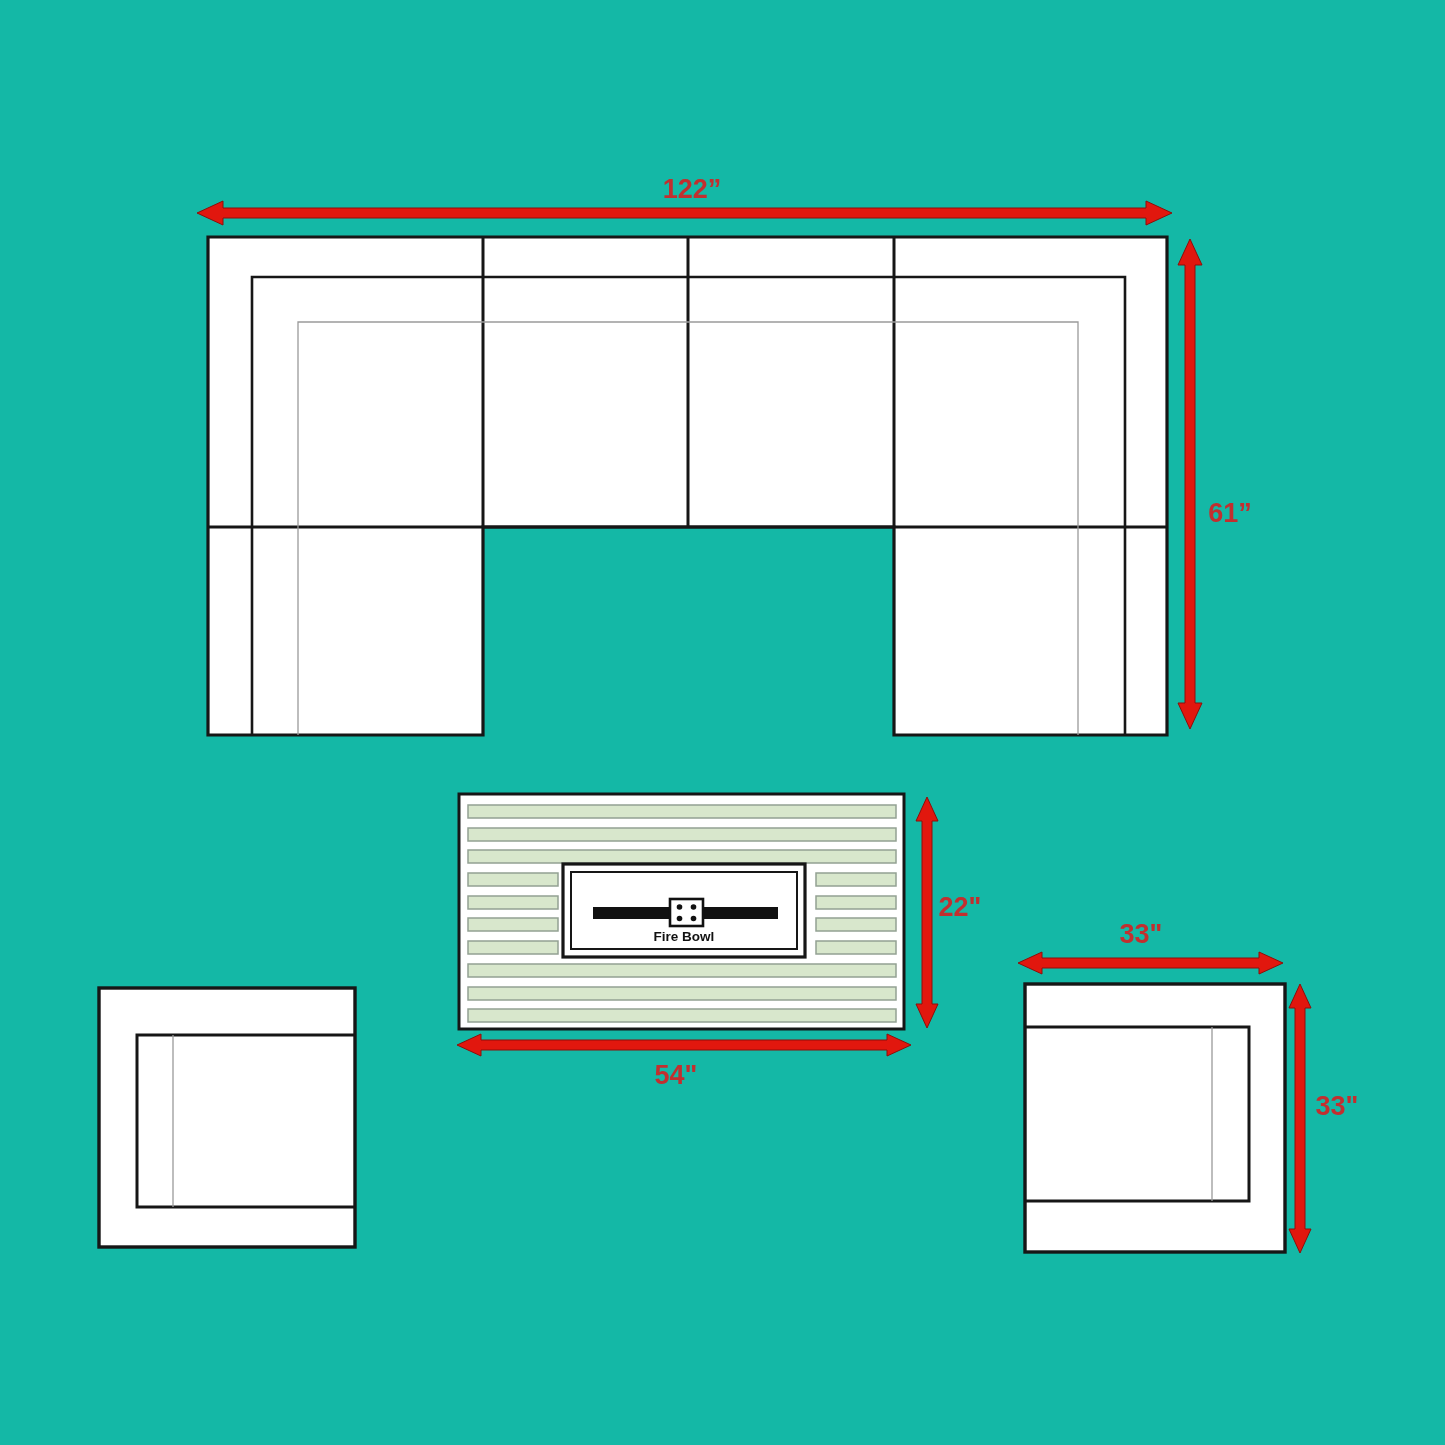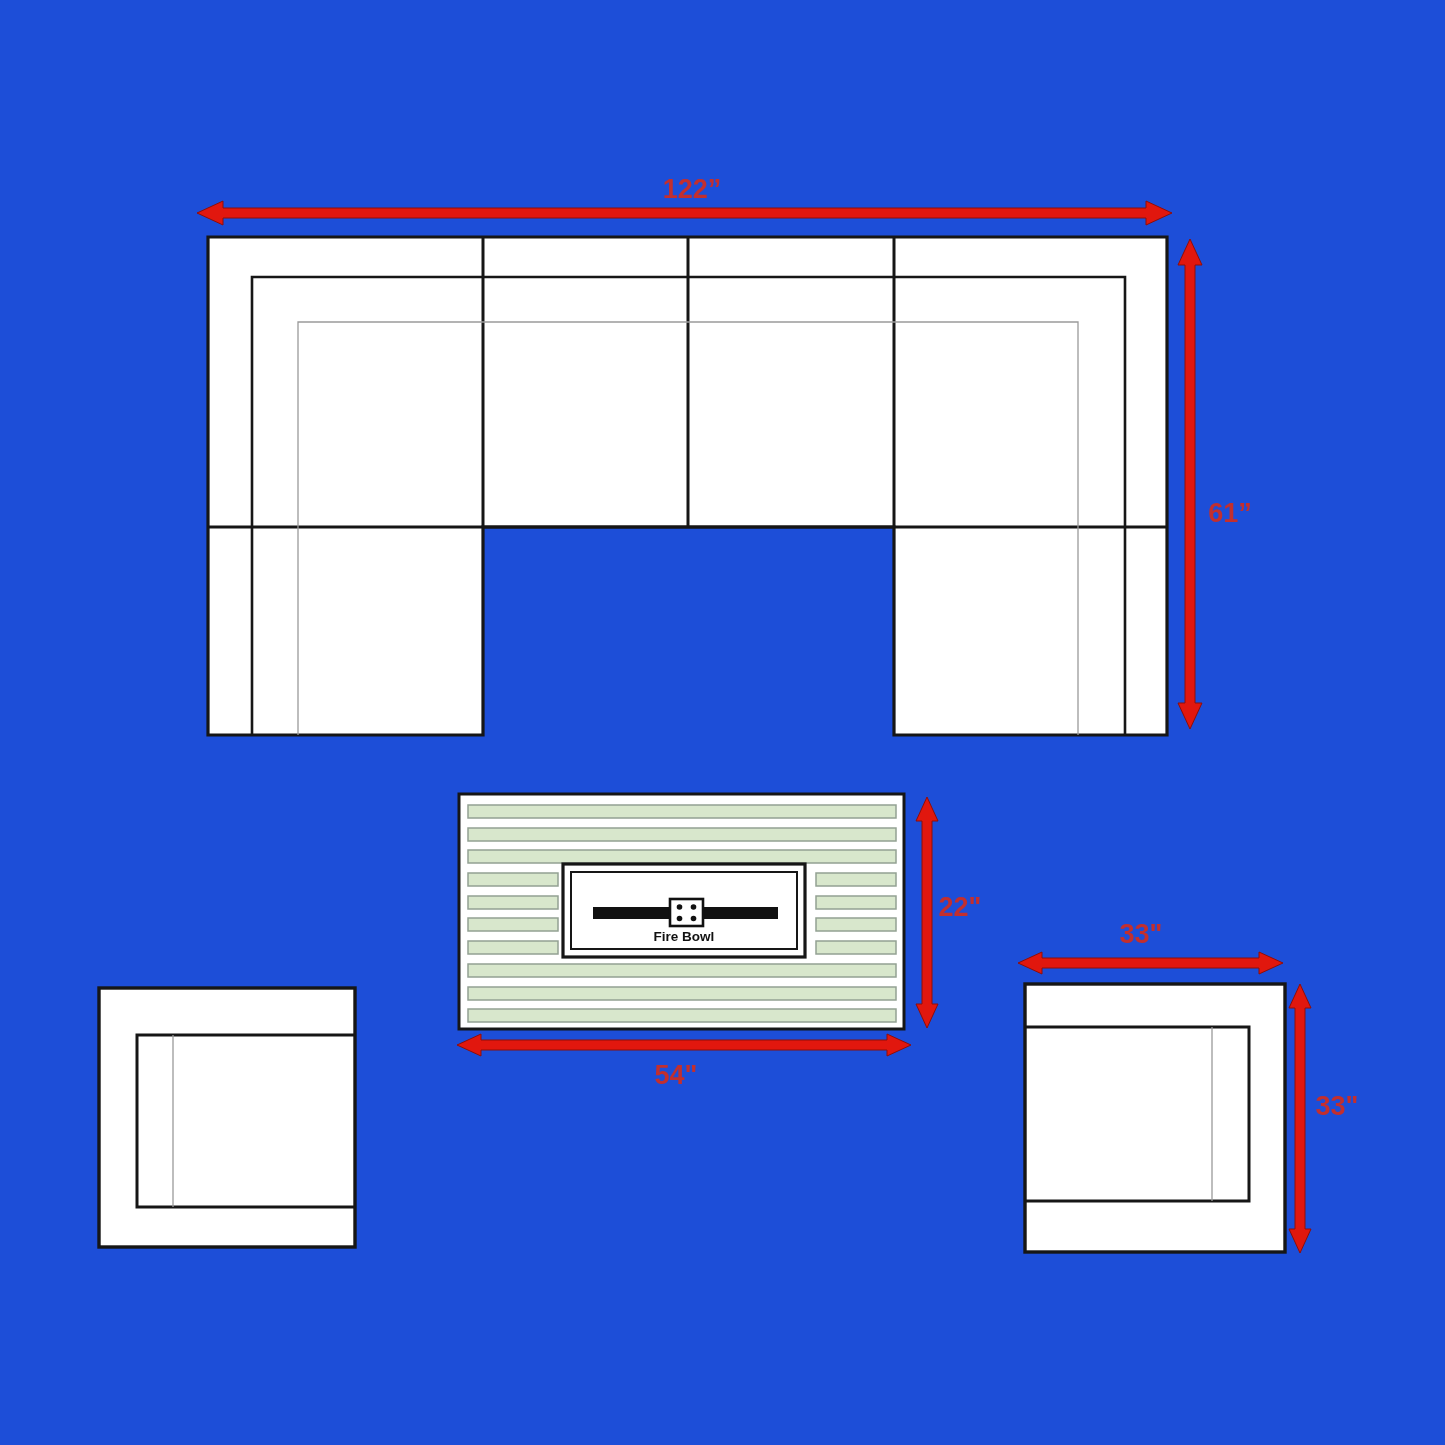--- a/index.html
+++ b/index.html
@@ -1,19 +1,19 @@
 <!DOCTYPE html>
 <html><head>
 <meta charset="utf-8">
 <style>
   html,body{margin:0;padding:0;background:#fff;}
   .stage{
     position:relative;
     width:1445px;height:1445px;
-    background:#1d4ed8;
+    background:#14b8a6;
     font-family:"Liberation Sans", sans-serif;
     overflow:hidden;
   }
   svg{position:absolute;left:0;top:0;}
   .dim-label{
     font-family:"Liberation Sans", sans-serif;
     font-weight:bold;
     font-size:27px;
   }
   .firebowl-label{

